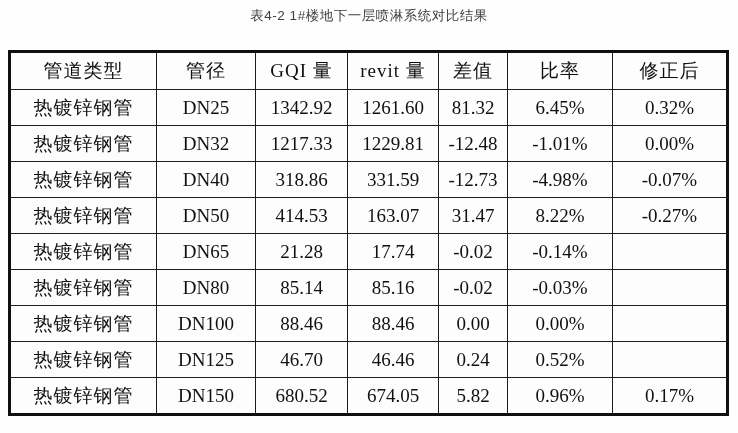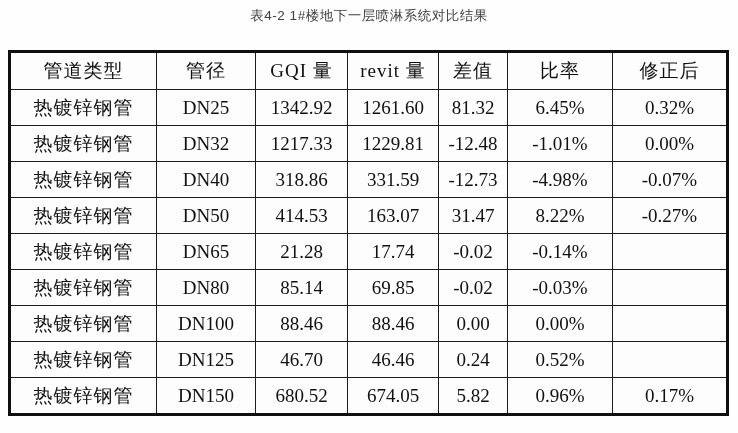--- a/index.html
+++ b/index.html
@@ -129,21 +129,21 @@
           <td>21.28</td>
           <td>17.74</td>
           <td>-0.02</td>
           <td>-0.14%</td>
           <td></td>
         </tr>
         <tr>
           <td class="cn">热镀锌钢管</td>
           <td>DN80</td>
           <td>85.14</td>
-          <td>69.85</td>
+          <td>85.16</td>
           <td>-0.02</td>
           <td>-0.03%</td>
           <td></td>
         </tr>
         <tr>
           <td class="cn">热镀锌钢管</td>
           <td>DN100</td>
           <td>88.46</td>
           <td>88.46</td>
           <td>0.00</td>

